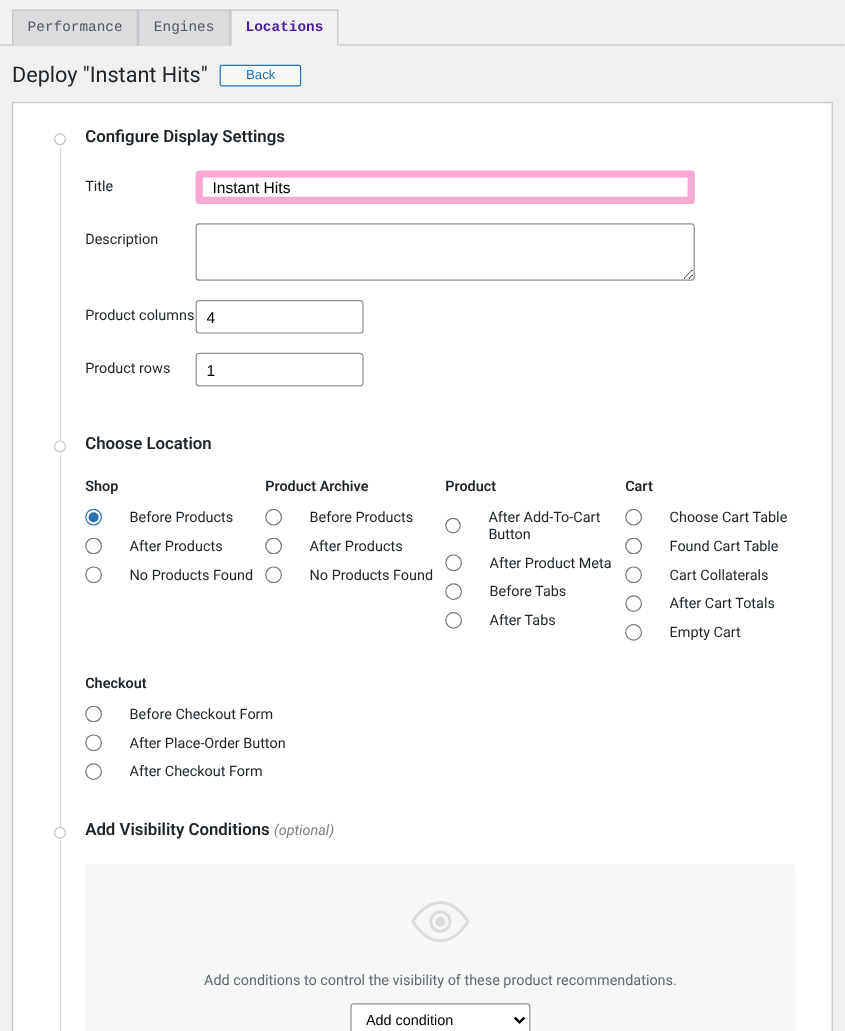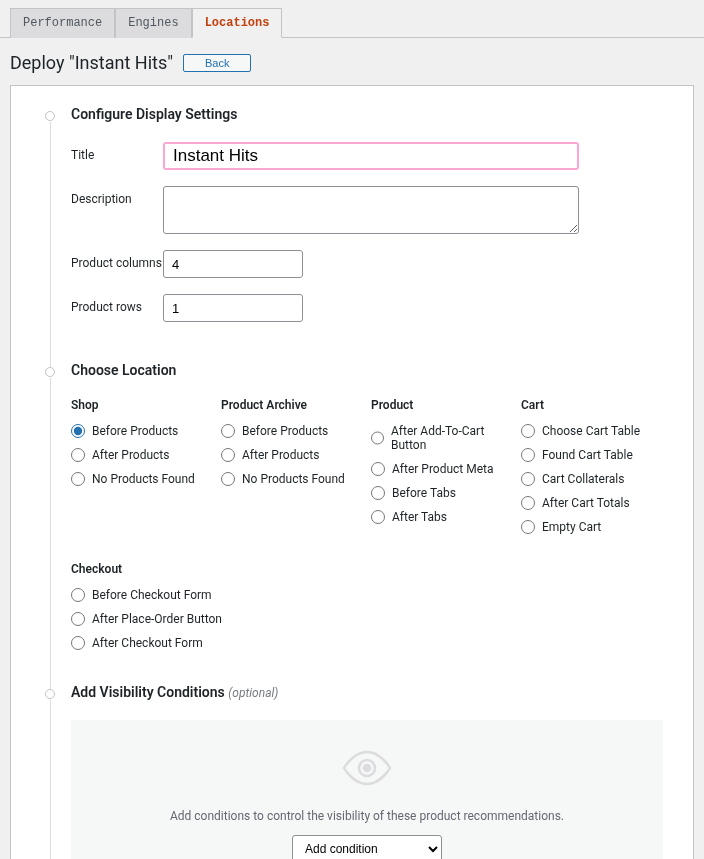--- a/index.html
+++ b/index.html
@@ -24,21 +24,21 @@
       color: #50575e;
       margin-right: 0;
       margin-bottom: -1px;
       cursor: pointer;
       font-size: 12px;
       font-family: Liberation Mono, monospace;
     }
     .tab.active {
       background: #f0f0f1;
       border-bottom: 1px solid #f0f0f1;
-      color: #c2410c;
+      color: #4c1d95;
       font-weight: 600;
     }
     .page-header {
       padding: 14px 10px 12px;
       display: flex;
       align-items: center;
       gap: 10px;
     }
     .page-header h1 {
       font-size: 18px;
@@ -108,23 +108,23 @@
     .form-row label {
       width: 92px;
       font-size: 12px;
       color: #1d2327;
       padding-top: 6px;
     }
     .form-row input[type="text"] {
       flex: 1;
       max-width: 416px;
       padding: 5px 8px;
-      border: 2px solid #f9a8d4;
+      border: 6px solid #f9a8d4;
       border-radius: 3px;
-      font-size: 17px;
+      font-size: 13px;
       height: 28px;
     }
     .form-row textarea {
       flex: 1;
       max-width: 416px;
       padding: 5px 8px;
       border: 1px solid #8c8f94;
       border-radius: 3px;
       font-size: 13px;
       height: 48px;
@@ -158,20 +158,21 @@
     }
     .radio-item input[type="radio"] {
       margin-right: 7px;
       width: 14px;
       height: 14px;
       accent-color: #2271b1;
       cursor: pointer;
     }
     .radio-item span {
       font-size: 12px;
+      margin-left: 16px;
     }
     .visibility-box {
       background: #f6f7f7;
       border-radius: 2px;
       padding: 28px 20px 24px;
       text-align: center;
     }
     .eye-icon {
       margin: 0 auto 18px;
       width: 52px;

